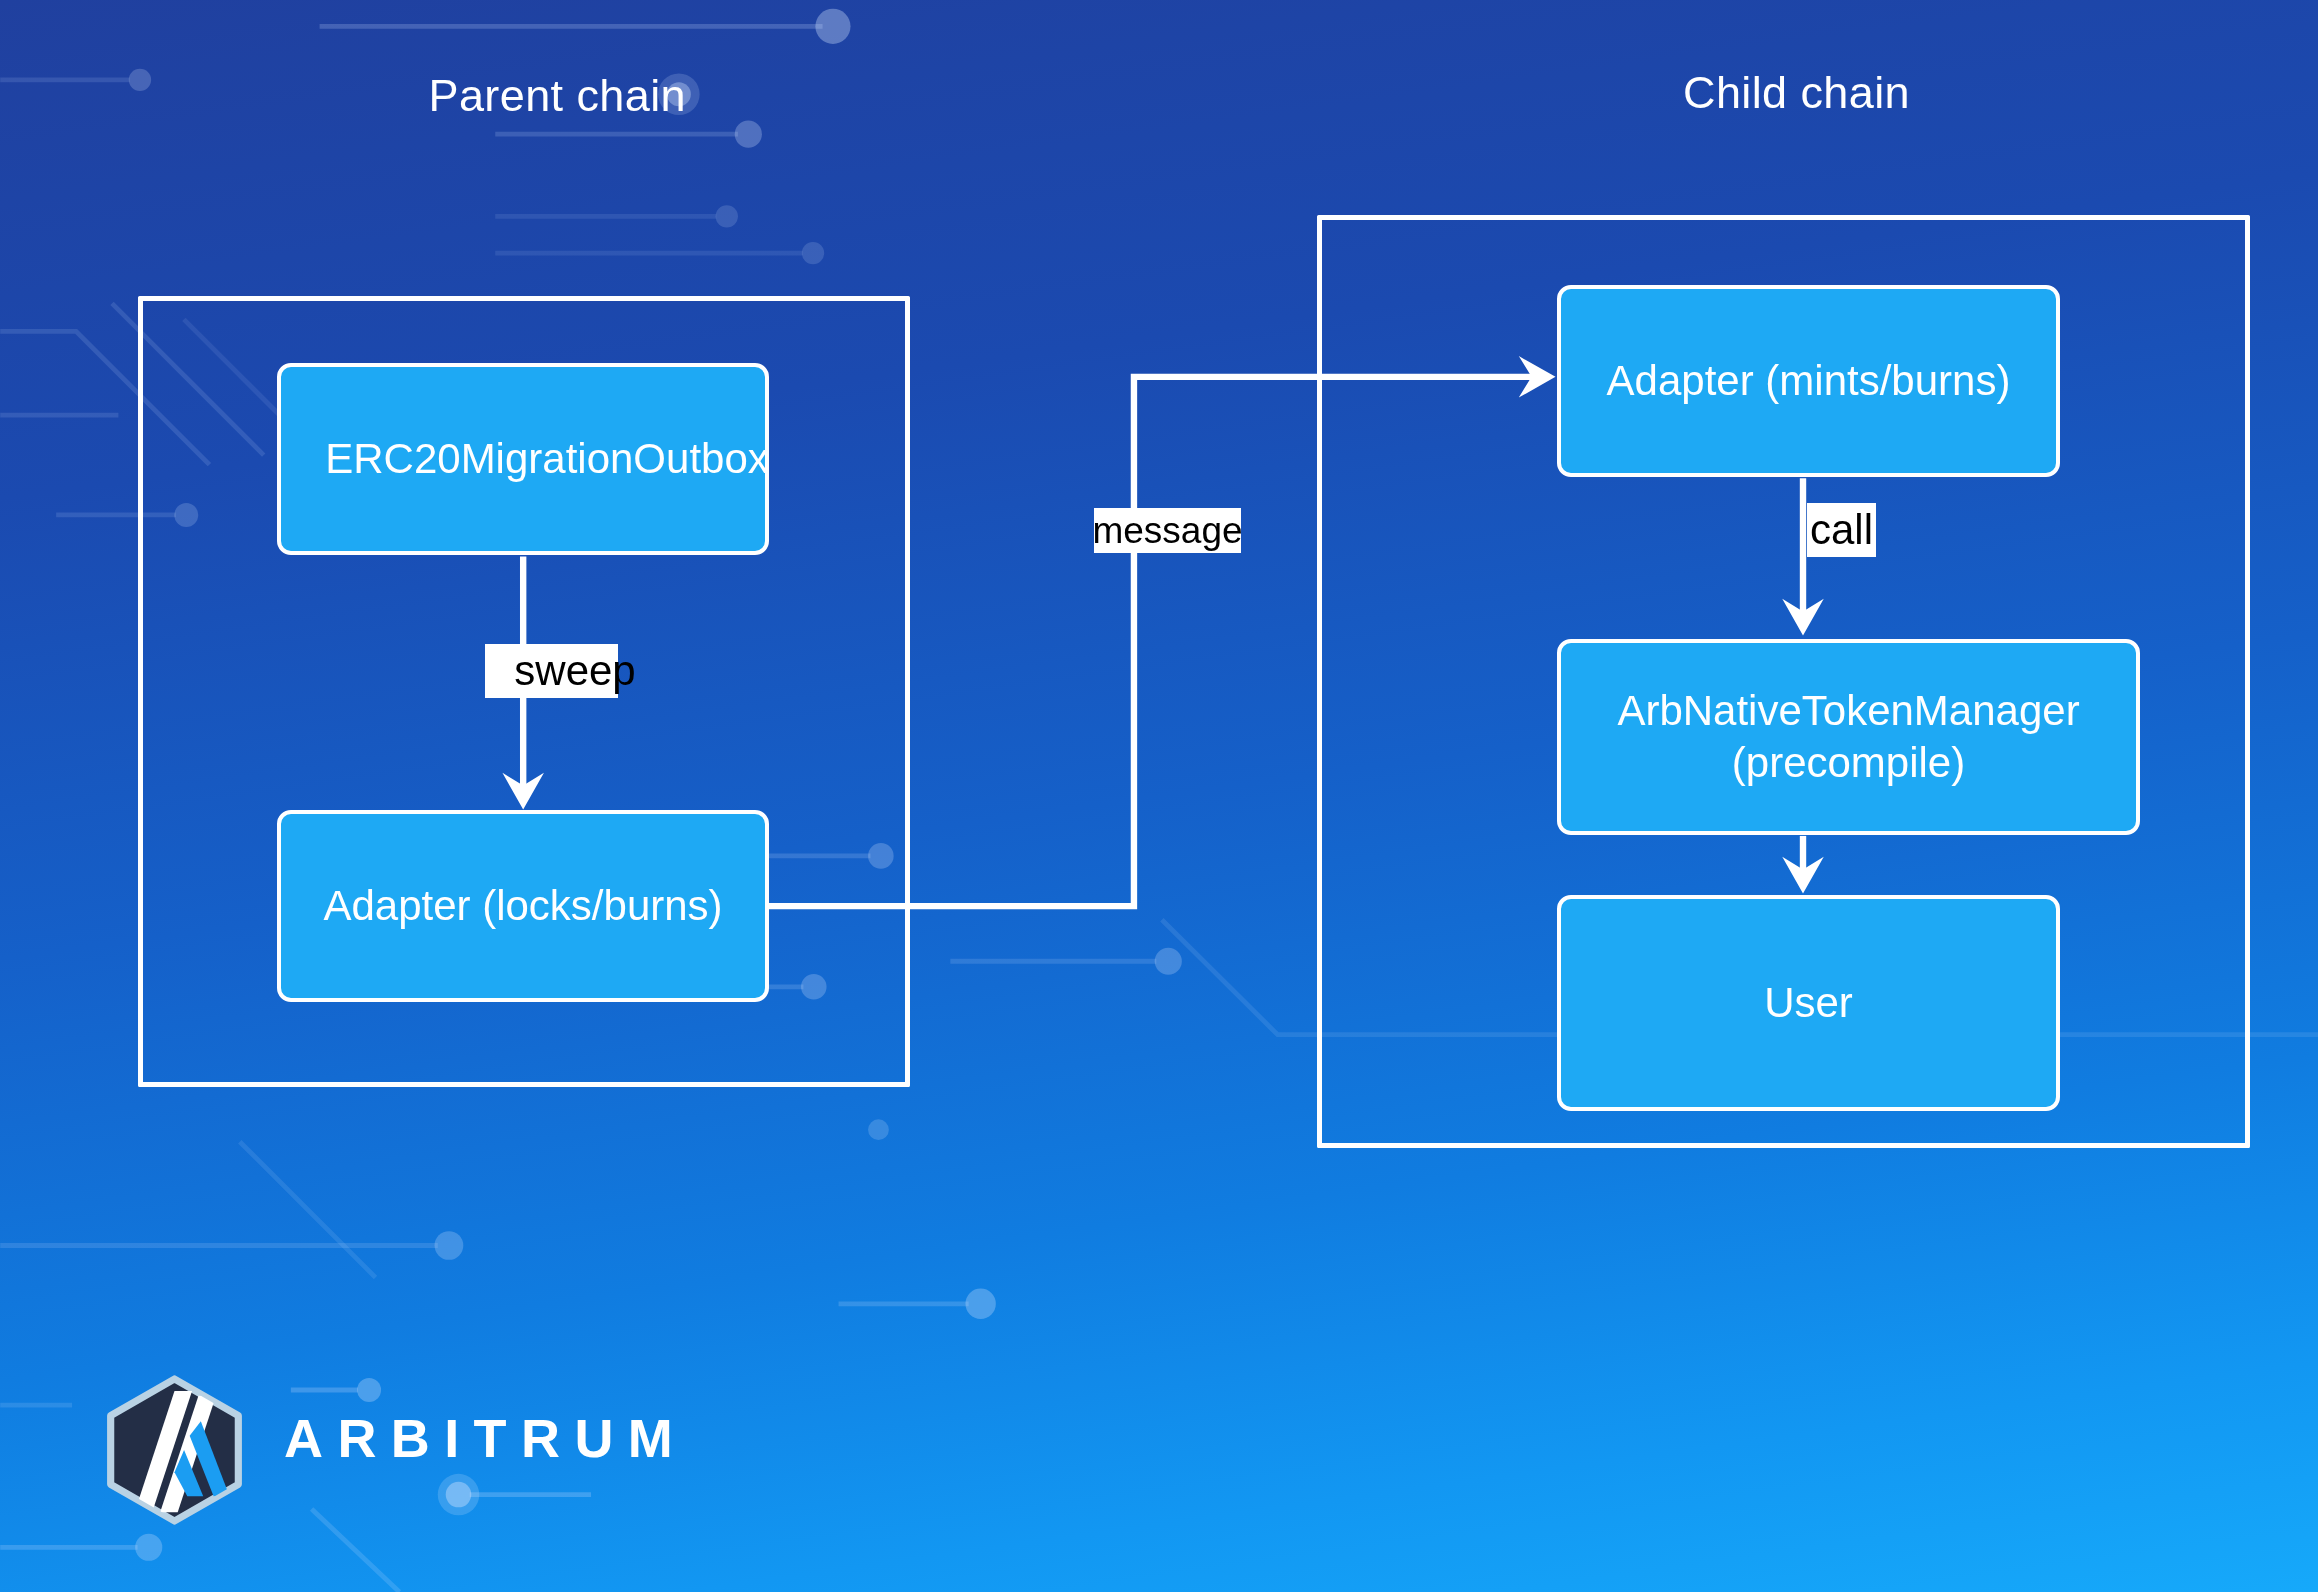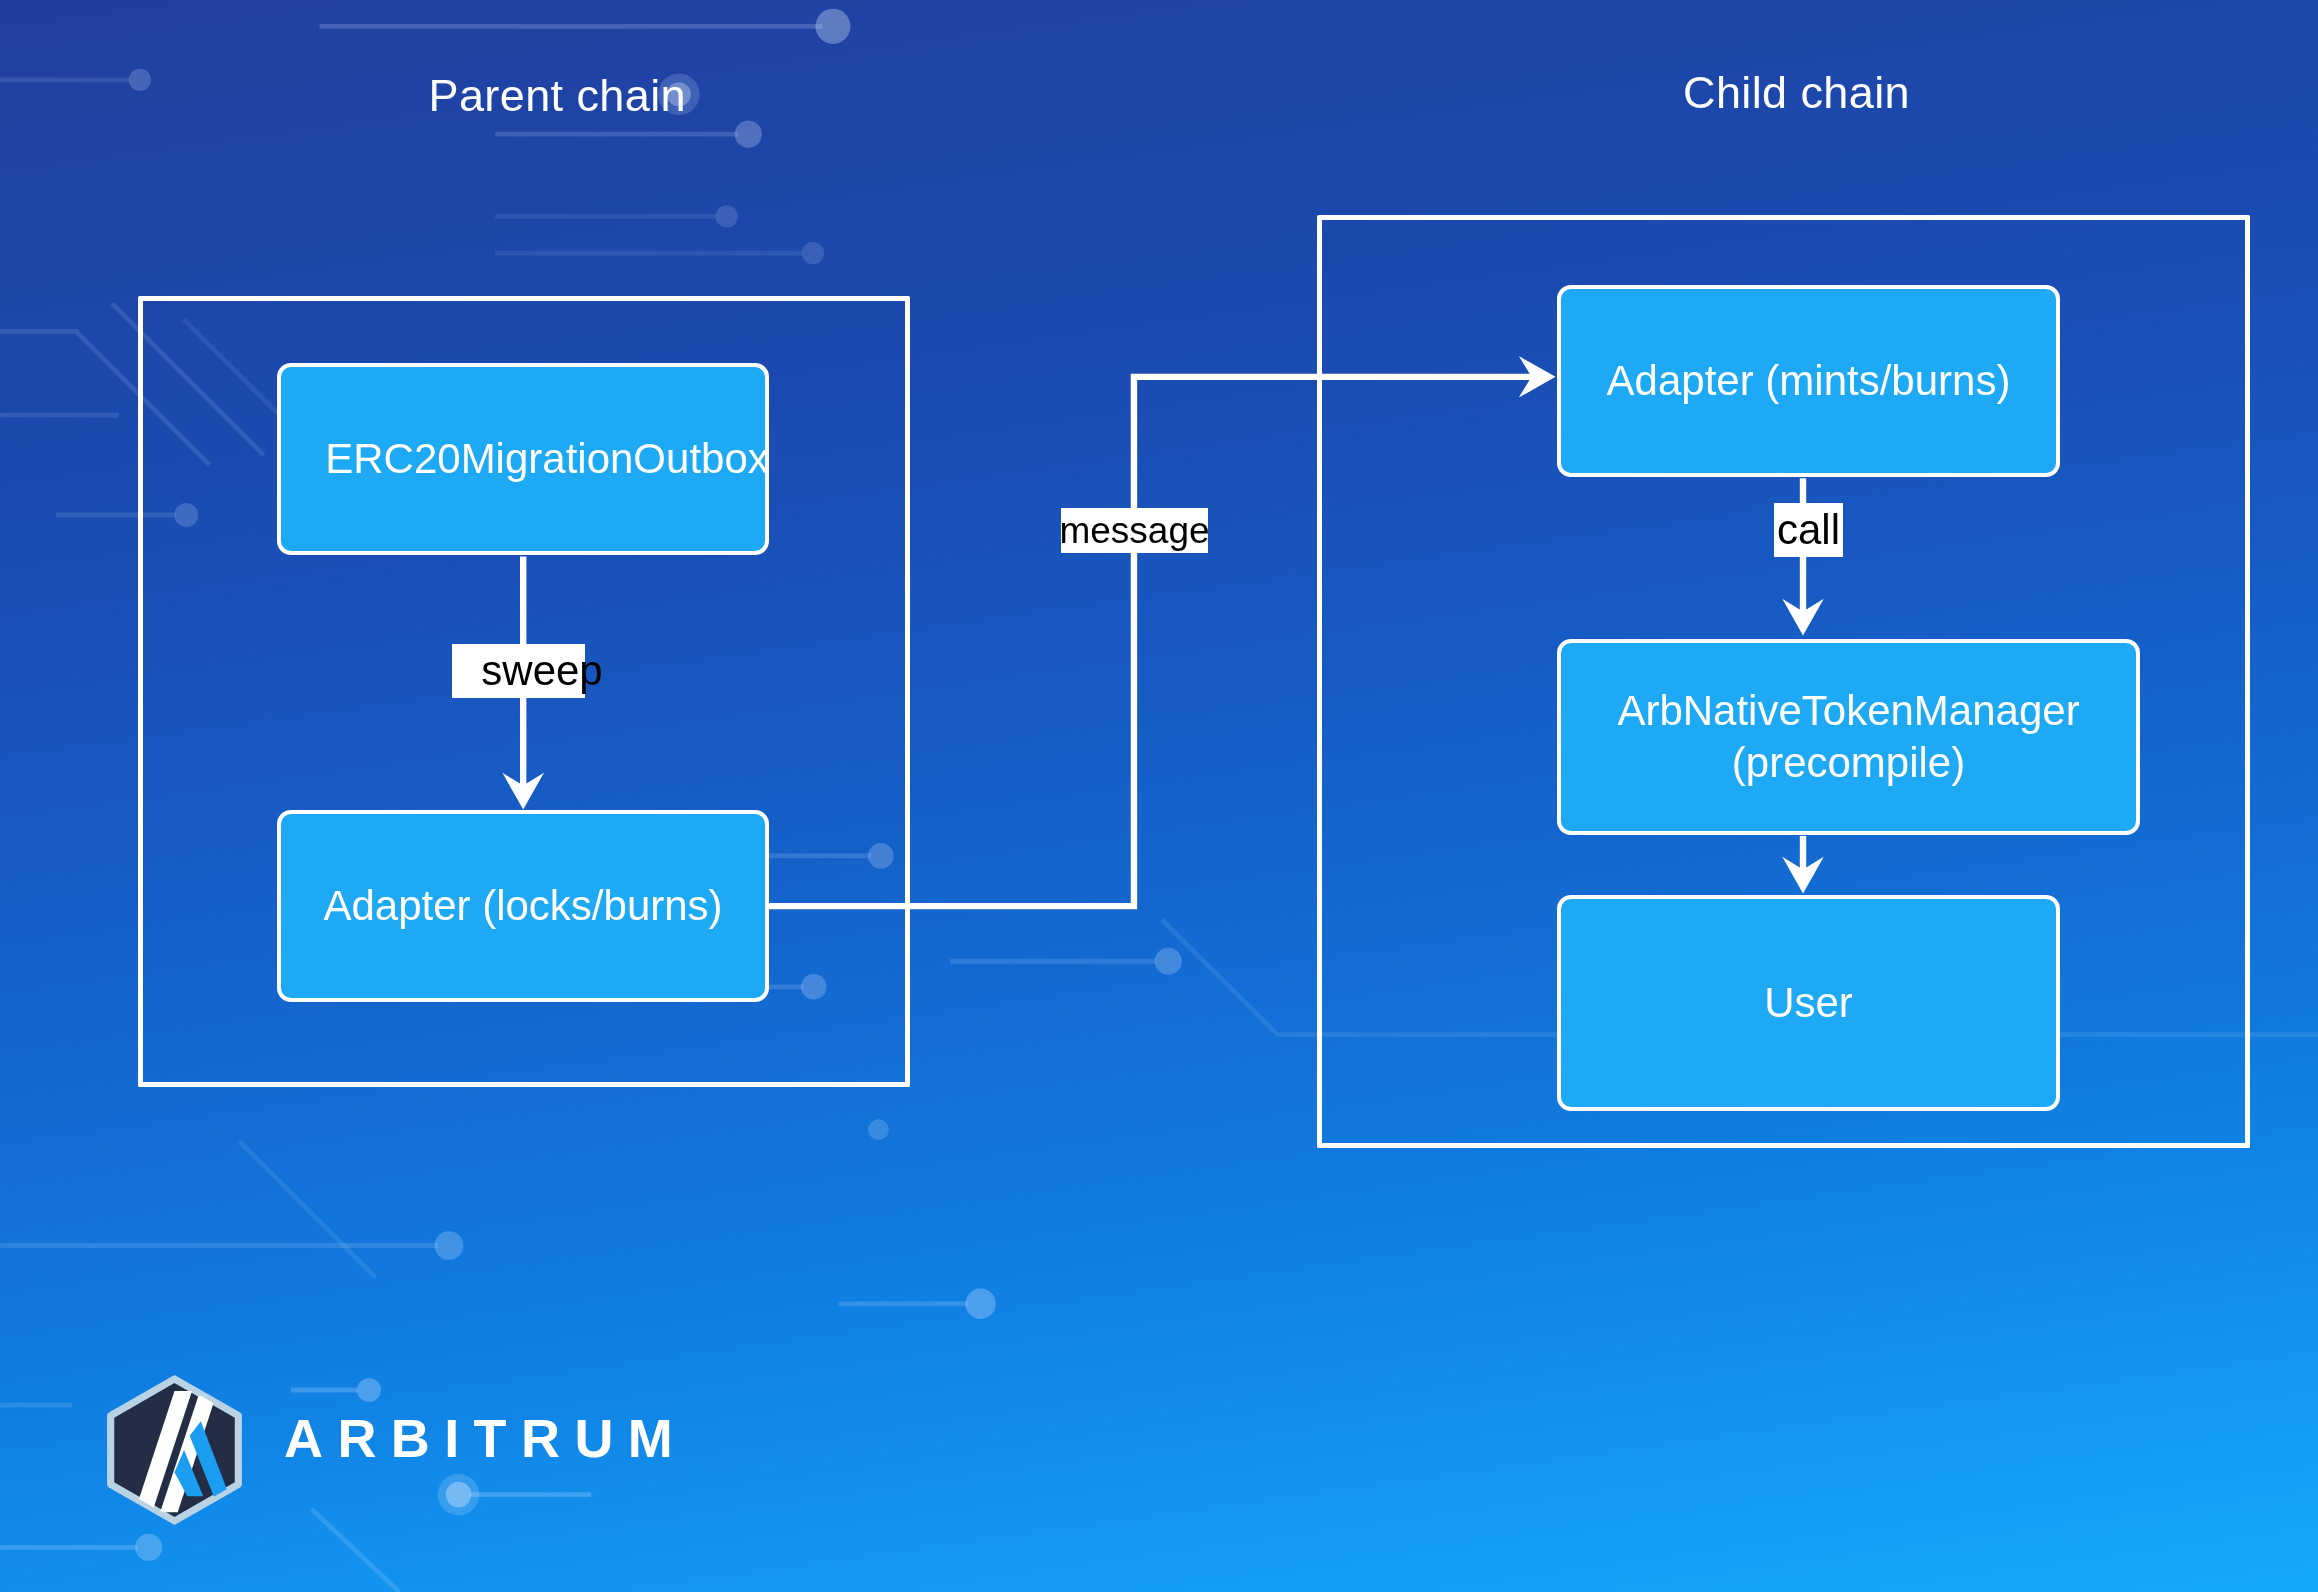--- a/index.html
+++ b/index.html
@@ -24,21 +24,21 @@
     color:#ffffff; font-size:42px; text-align:center; line-height:1.24;
   }
   .node.erc20     { left:277px;  top:363px;  width:492px; height:192px;padding-left:48px; }
   .node.locks     { left:277px;  top:810px; width:492px; height:192px; }
   .node.mints     { left:1557px; top:285px;  width:503px; height:192px; }
   .node.arbnative { left:1557px; top:639px;  width:583px; height:196px; }
   .node.user      { left:1557px; top:895px; width:503px; height:216px; }
   .node span { display:block; }
   .edge-label {
     position:absolute; background:#ffffff; color:#000000;
-    display:flex; align-items:center; justify-content:center; box-sizing:border-box;
+    display:flex; align-items:center; justify-content:center; box-sizing:border-box;margin-left:33px;
   }
   .edge-label.sweep   { left:452px;  top:644px; width:133px; height:54px; font-size:42px;padding-left:47px; }
   .edge-label.message { left:1061px; top:508px; width:147px; height:45px; font-size:37px; }
   .edge-label.call    { left:1774px; top:503px; width:69px;  height:54px; font-size:42px; }
   .wordmark {
     position:absolute; left:284px; top:1407px; color:#ffffff; font-size:54px; font-weight:700;
     letter-spacing:14.4px; white-space:nowrap;
   }
   .logo-svg { position:absolute; left:104px; top:1375px; }
 </style>

